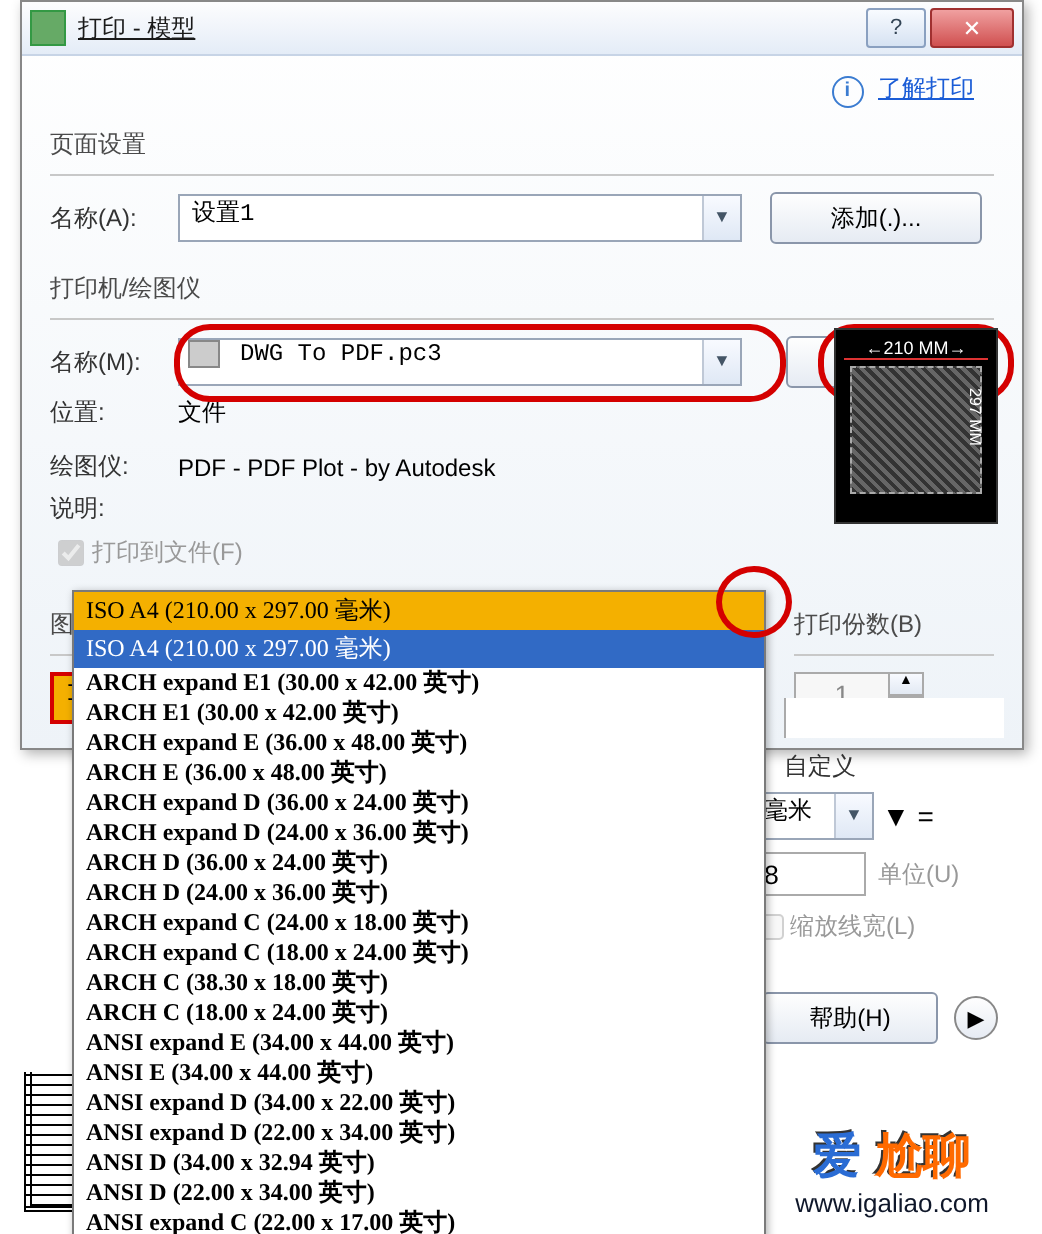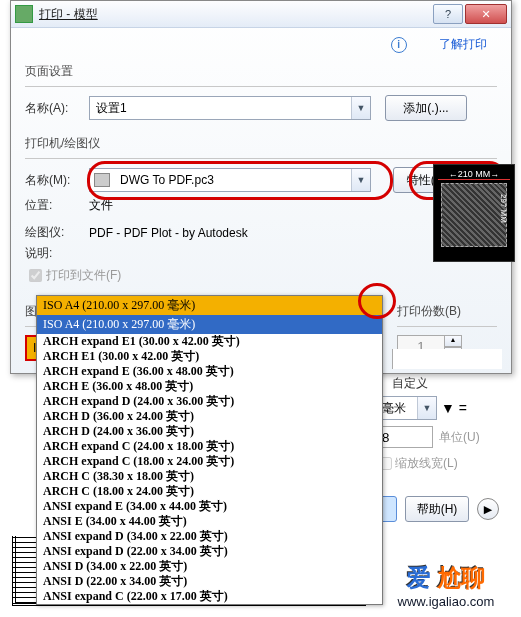--- a/index.html
+++ b/index.html
@@ -5,33 +5,33 @@
 body { margin:0; font-family:"Microsoft YaHei",SimSun,sans-serif; font-size:12px; background:#fff; position:relative; width:521px; height:617px; overflow:hidden; }
 .dialog { position:absolute; left:10px; top:0; width:500px; border:1px solid #888; background:linear-gradient(#fff,#eef3f8); box-shadow:2px 2px 6px rgba(0,0,0,0.3); }
 .titlebar { height:26px; background:linear-gradient(#fdfdfe,#e4ecf7); display:flex; align-items:center; padding:0 4px; border-bottom:1px solid #c7d4e6; }
 .titlebar .sysicon { width:16px; height:16px; background:#6a6; margin-right:6px; border:1px solid #394; }
 .titlebar .ttl { flex:1; color:#1a1a1a; font-size:12px;text-decoration:underline; }
 .winbtns { display:flex; gap:2px; }
 .winbtn { width:28px; height:18px; border:1px solid #8aa0c0; border-radius:2px; background:linear-gradient(#f8fbff,#d6e2f2); display:flex; align-items:center; justify-content:center; font-size:11px; color:#345; }
 .winbtn.close { background:linear-gradient(#f0a0a0,#d05050); color:#fff; border-color:#a03030; width:40px; }
 .body { padding:6px 14px 12px; }
 .helpline { text-align:right; padding:2px 10px 6px; }
-.helpline a { color:#1a5cd6; cursor:pointer;margin-left:25px; }
+.helpline a { color:#1a5cd6; text-decoration:underline; cursor:pointer; }
 .helpline .infoicon { display:inline-block; width:14px; height:14px; border:1px solid #3b7cd1; border-radius:50%; color:#3b7cd1; font-weight:bold; text-align:center; line-height:14px; margin-right:4px; font-size:10px; }
 .grp-title { color:#4a4a4a; margin:4px 0 6px; font-size:12px; }
 .hr { border-top:1px solid #c8c8c8; margin:2px 0 8px; }
 .row { display:flex; align-items:center; margin:4px 0; }
 .lbl { color:#333; white-space:nowrap; }
-.combo { display:flex; align-items:center; border:1px solid #9aa6b8; background:#fff; height:22px; }
+.combo { display:flex; align-items:flex-start; border:1px solid #9aa6b8; background:#fff; height:22px;font-family:Liberation Mono, monospace; }
 .combo .val { flex:1; padding:0 6px; overflow:hidden; white-space:nowrap; }
 .combo .arrow { width:18px; height:100%; border-left:1px solid #bfc8d6; background:linear-gradient(#f8faff,#dfe8f5); display:flex; align-items:center; justify-content:center; font-size:9px; color:#456; }
-.btn { height:24px; border:1px solid #8a96aa; border-radius:3px; background:linear-gradient(#fefefe,#e6ebf3); padding:0 0; display:inline-flex; align-items:center; justify-content:center; cursor:pointer; }
+.btn { height:24px; border:1px solid #8a96aa; border-radius:3px; background:linear-gradient(#fefefe,#e6ebf3); padding:0 12px; display:inline-flex; align-items:center; justify-content:center; cursor:pointer; }
 .btn.focused { background:#cfe6ff; border-color:#5a8dd9; }
 .circle-red { position:absolute; border:3px solid #d40000; border-radius:18px; pointer-events:none; }
-.preview { position:absolute; right:6px; top:164px; width:72px; height:88px; background:#000; border:1px solid #333; padding:4px; }
+.preview { position:absolute; right:22px; top:164px; width:72px; height:88px; background:#000; border:1px solid #333; padding:4px; }
 .preview .label { color:#fff; font-size:9px; text-align:center; }
 .preview .inner { margin:3px; border:1px dashed #aaa; height:62px; background:repeating-linear-gradient(45deg,#333,#333 2px,#666 2px,#666 4px); position:relative; }
 .preview .side { position:absolute; right:-2px; top:10px; color:#fff; font-size:8px; writing-mode:vertical-rl; }
 .check { margin-right:4px; }
 .spin { display:flex; }
 .spin input { width:38px; height:20px; border:1px solid #aaa; border-right:0; padding:0 4px; text-align:center; color:#888; background:#f7f7f7; }
 .spin .sb { display:flex; flex-direction:column; }
 .spin .sb div { width:16px; height:10px; border:1px solid #aaa; background:linear-gradient(#f8faff,#e2e9f3); font-size:7px; text-align:center; }
 .dropdown { position:absolute; left:36px; top:295px; width:345px; border:1px solid #7a7a7a; background:#fff; z-index:10; box-shadow:1px 1px 4px rgba(0,0,0,0.3); }
 .dropdown .sel { background:#f4b000; color:#000; padding:1px 6px; font-family:"sans-serif",SimSun; font-size:12px; display:flex; align-items:center; }
@@ -151,32 +151,33 @@
   </div>
 </div>
 
 <div class="dropdown" id="ddlist">
     <div class="sel">ISO A4 (210.00 x 297.00 毫米)</div>
     <div class="hl">ISO A4 (210.00 x 297.00 毫米)</div>
     <div class="opt">ARCH expand E1 (30.00 x 42.00 英寸)</div>
     <div class="opt">ARCH E1 (30.00 x 42.00 英寸)</div>
     <div class="opt">ARCH expand E (36.00 x 48.00 英寸)</div>
     <div class="opt">ARCH E (36.00 x 48.00 英寸)</div>
+    <div class="opt">ARCH expand D (36.00 x 24.00 英寸)</div>
     <div class="opt">ARCH expand D (24.00 x 36.00 英寸)</div>
     <div class="opt">ARCH D (36.00 x 24.00 英寸)</div>
     <div class="opt">ARCH D (24.00 x 36.00 英寸)</div>
     <div class="opt">ARCH expand C (24.00 x 18.00 英寸)</div>
     <div class="opt">ARCH expand C (18.00 x 24.00 英寸)</div>
     <div class="opt">ARCH C (38.30 x 18.00 英寸)</div>
     <div class="opt">ARCH C (18.00 x 24.00 英寸)</div>
     <div class="opt">ANSI expand E (34.00 x 44.00 英寸)</div>
     <div class="opt">ANSI E (34.00 x 44.00 英寸)</div>
     <div class="opt">ANSI expand D (34.00 x 22.00 英寸)</div>
     <div class="opt">ANSI expand D (22.00 x 34.00 英寸)</div>
-    <div class="opt">ANSI D (34.00 x 22.00 英寸)</div>
+    <div class="opt">ANSI D (34.00 x 32.94 英寸)</div>
     <div class="opt">ANSI D (22.00 x 34.00 英寸)</div>
     <div class="opt">ANSI expand C (22.00 x 17.00 英寸)</div>
   </div>
 <div class="dd-circle"></div>
 
 <div style="position:absolute; right:26px; top:392px; width:120px">
   <div class="row">
     <div class="combo" style="width:60px">
       <span class="val">毫米</span>
       <span class="arrow">▼</span>

